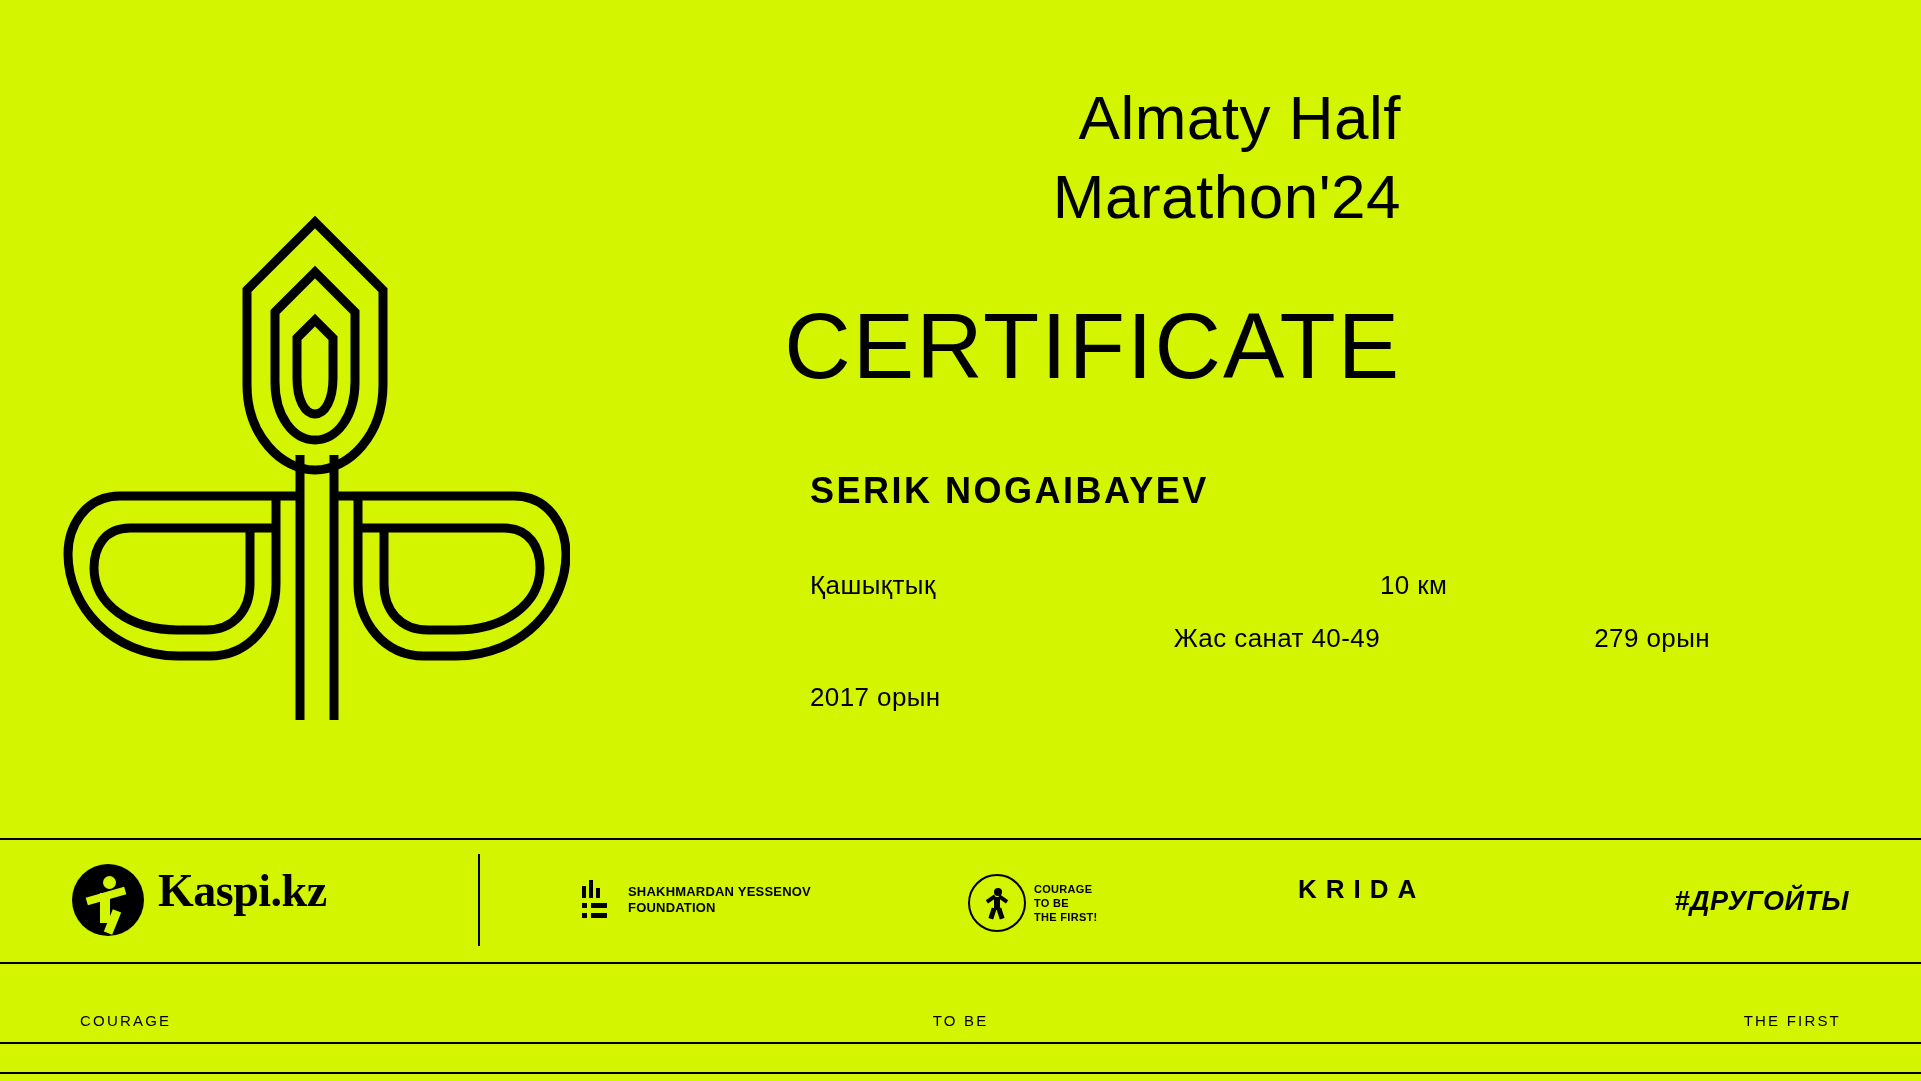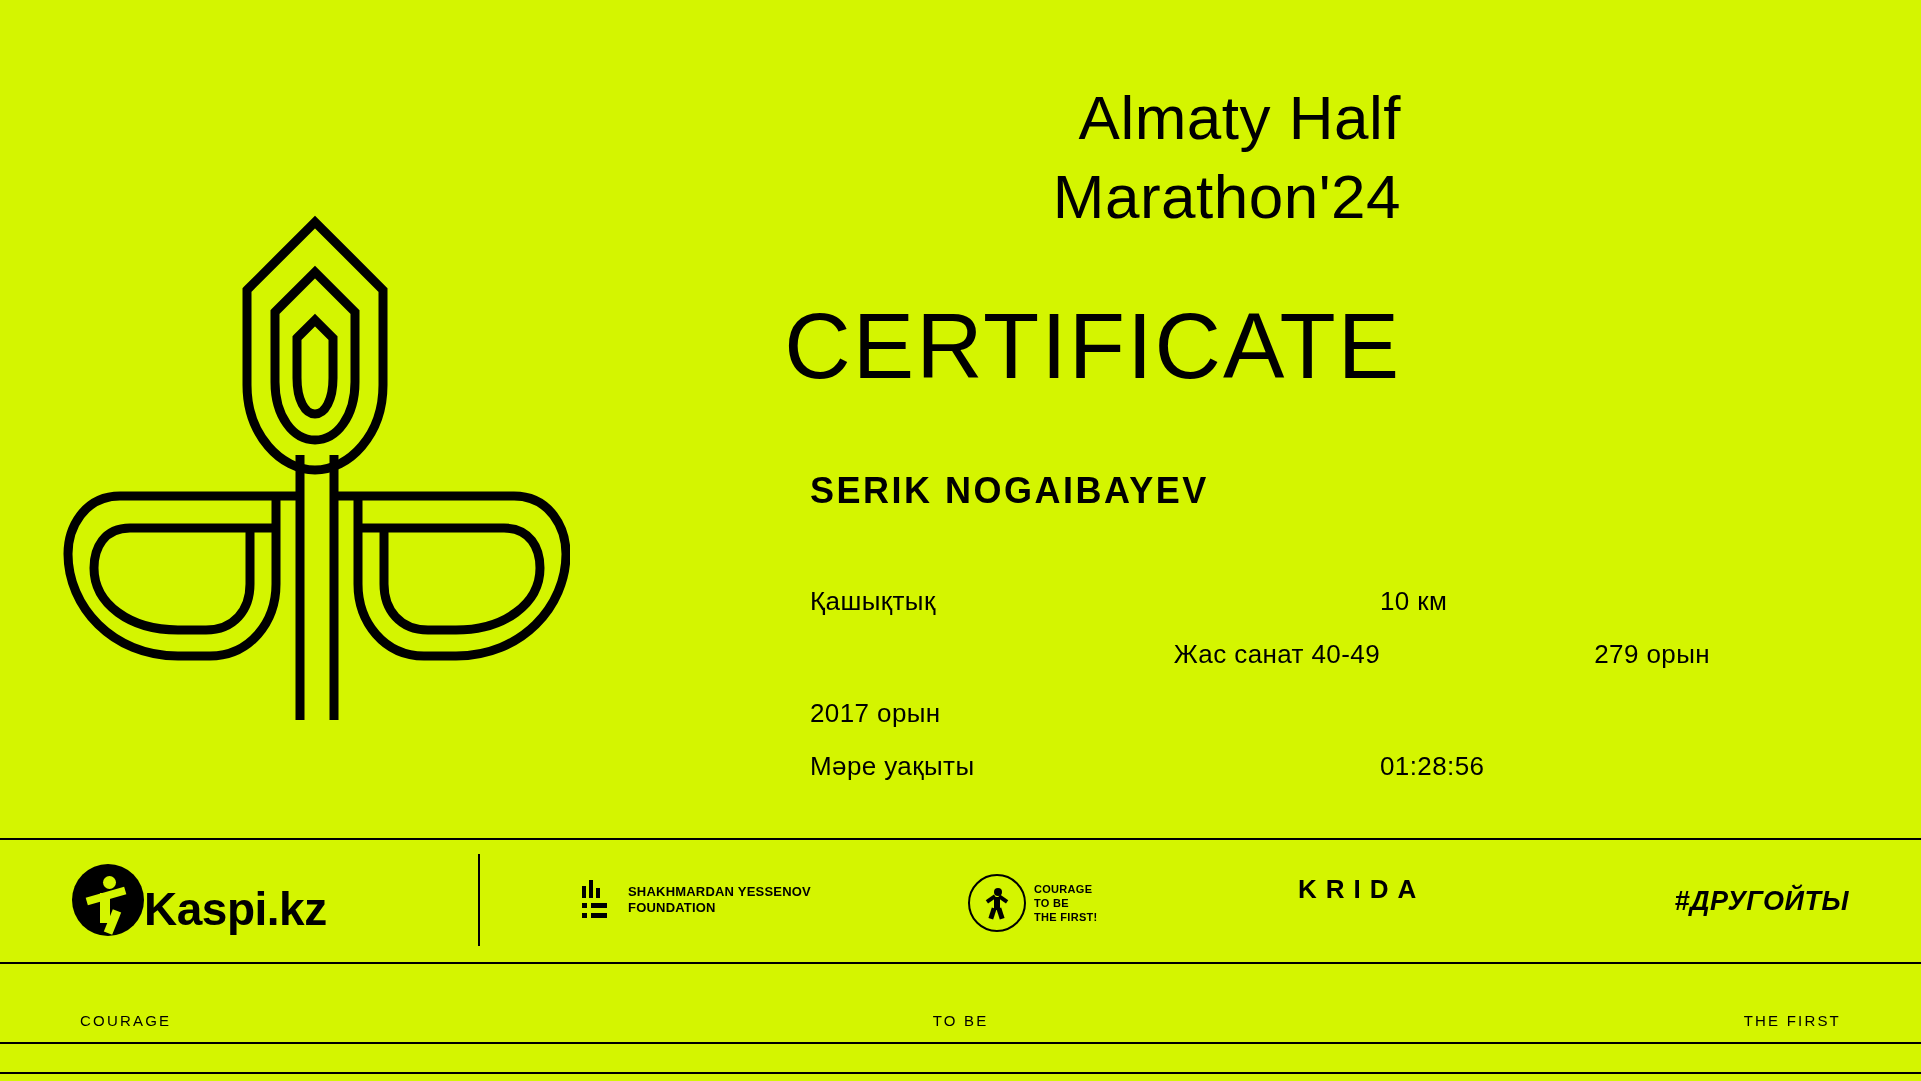--- a/index.html
+++ b/index.html
@@ -80,21 +80,20 @@
     font-size: 36px;
     font-weight: bold;
     letter-spacing: 2.5px;
   }
 
   .results {
     position: absolute;
     left: 810px;
     top: 570px;
     width: 900px;
-    margin-top: 16px;
   }
   .result-row {
     display: flex;
     align-items: baseline;
     margin-bottom: 22px;
     font-size: 26px;
     letter-spacing: 0.4px;
   }
   .result-row:nth-child(2) { margin-bottom: 28px; text-align: right; }
   .result-label {
@@ -125,21 +124,23 @@
     top: 838px;
     width: 1921px;
     height: 124px;
   }
 
   .kaspi {
     position: absolute;
     left: 72px;
     top: 26px;
     display: flex;
-    align-items: flex-end;
+    align-items: flex-start;
+    gap: 14px;
+    font-family: Liberation Serif, serif;
   }
   .kaspi-mark {
     width: 72px;
     height: 72px;
     border-radius: 50%;
     background: #000;
     position: relative;
     overflow: hidden;
   }
   .kaspi-mark .fig-head {
@@ -383,24 +384,20 @@
       <div class="result-row">
         <div class="result-label">Қашықтық</div>
         <div class="result-value">10 км</div>
       </div>
       <div class="result-row">
         <div class="result-label">Жас санат 40-49</div>
         <div class="result-value">279 орын</div>
       </div>
       <div class="result-row">
         <div class="result-value">2017 орын</div>
-      </div>
-      <div class="result-row">
-        <div class="result-label">Мәре уақыты</div>
-        <div class="result-value">01:28:56</div>
       </div>
     </div>
   </div>
 
   <div class="hr hr-1"></div>
   <div class="hr hr-2"></div>
   <div class="hr hr-3"></div>
   <div class="hr hr-4"></div>
 
   <div class="sponsors">

